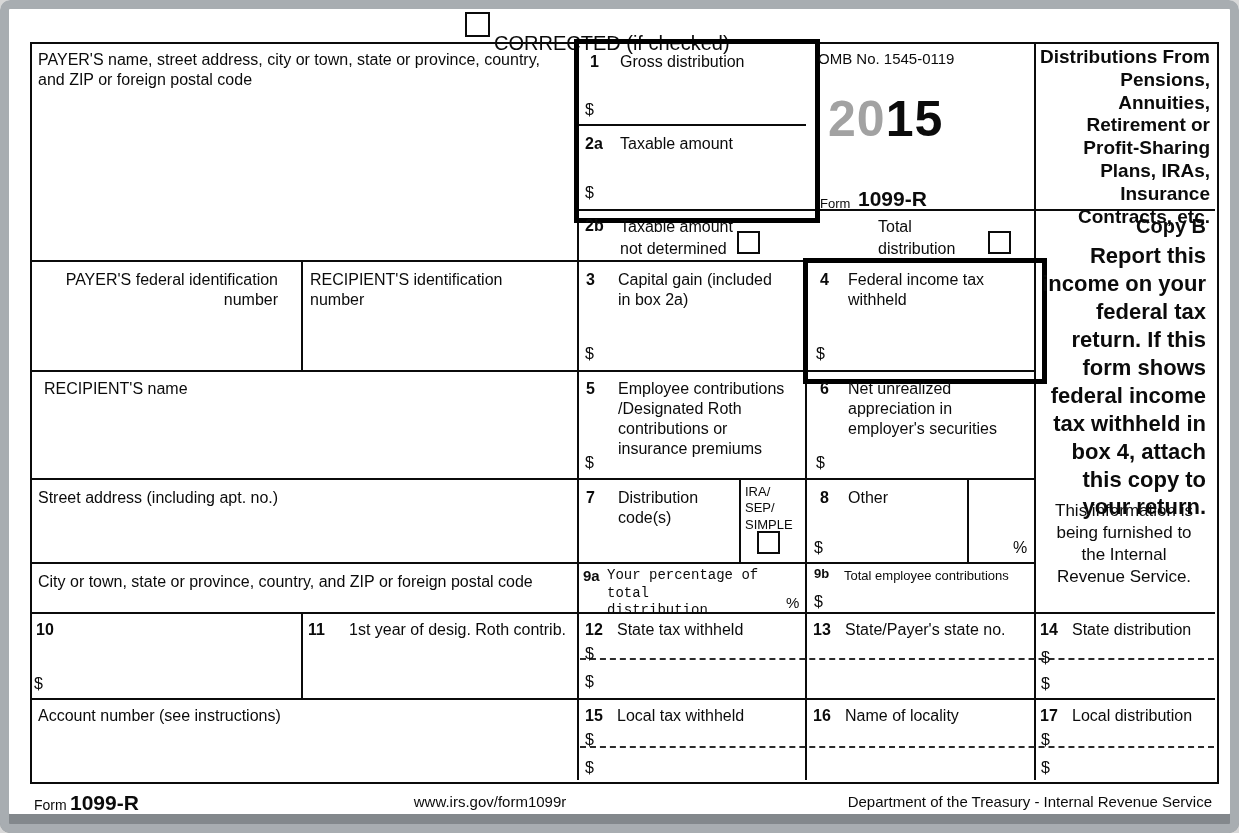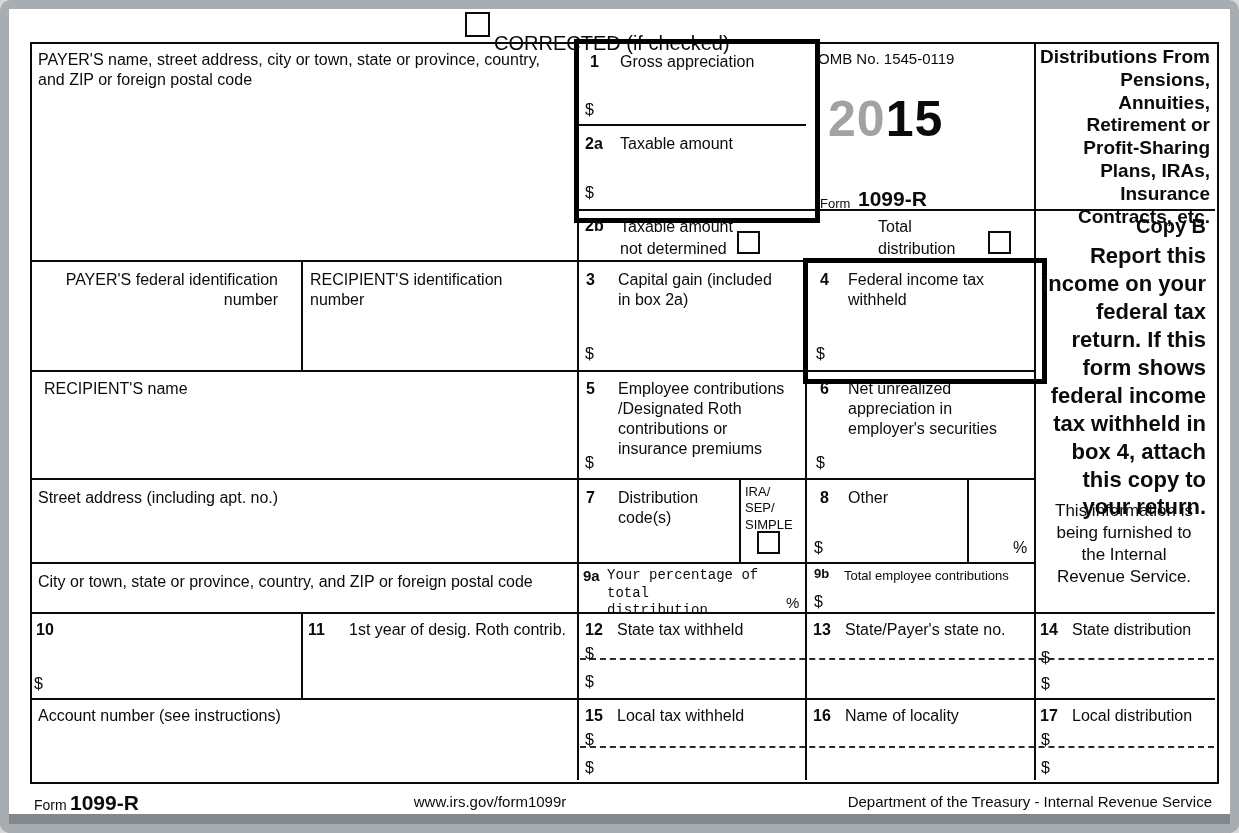--- a/index.html
+++ b/index.html
@@ -48,21 +48,21 @@
   <div class="line" style="left:579px;top:124px;width:227px;height:2px;"></div>
   <div class="dash" style="left:580px;top:658px;width:634px;"></div>
   <div class="dash" style="left:580px;top:746px;width:634px;"></div>
 
   <div class="brect" style="left:574px;top:39px;width:236px;height:174px;"></div>
   <div class="brect" style="left:803px;top:258px;width:234px;height:116px;"></div>
 
   <div class="t" style="left:38px;top:50px;width:528px;">PAYER'S name, street address, city or town, state or province, country, and ZIP or foreign postal code</div>
 
   <div class="t b" style="left:590px;top:52px;">1</div>
-  <div class="t" style="left:620px;top:52px;">Gross appreciation</div>
+  <div class="t" style="left:620px;top:52px;">Gross distribution</div>
   <div class="t" style="left:585px;top:100px;">$</div>
   <div class="t b" style="left:585px;top:134px;">2a</div>
   <div class="t" style="left:620px;top:134px;">Taxable amount</div>
   <div class="t" style="left:585px;top:183px;">$</div>
 
   <div class="t" style="left:818px;top:50px;font-size:15px;">OMB No. 1545-0119</div>
   <div class="year" style="left:828px;top:94px;">
     <span class="lite">20</span><span>15</span>
   </div>
   <div class="t" style="left:820px;top:196px;font-size:13px;">Form</div>

